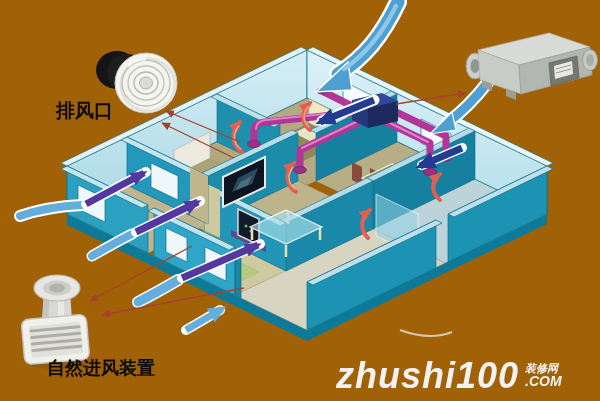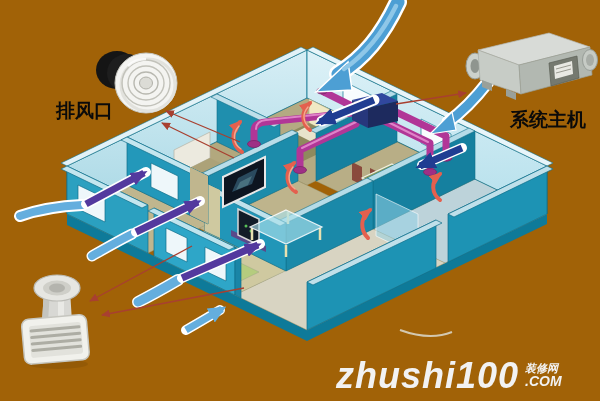--- a/index.html
+++ b/index.html
@@ -288,21 +288,21 @@
         <rect x="30" y="324" width="52" height="32" rx="3" fill="#e2e2dc"></rect>
         <line x1="32" y1="329" x2="80" y2="329" stroke="#adada4" stroke-width="3" stroke-linecap="round"></line>
         <line x1="32" y1="335.5" x2="80" y2="335.5" stroke="#adada4" stroke-width="3" stroke-linecap="round"></line>
         <line x1="32" y1="342" x2="80" y2="342" stroke="#adada4" stroke-width="3" stroke-linecap="round"></line>
         <line x1="32" y1="348.5" x2="80" y2="348.5" stroke="#adada4" stroke-width="3" stroke-linecap="round"></line>
       </g>
     </g>
   </svg>
 
   <div id="label-exhaust" class="comp-label">排风口</div>
-  <div id="label-system" class="comp-label">系统主机</div>
+  <div id="label-intake" class="comp-label">自然进风装置</div>
 
   <div id="watermark">
     <span class="wm-main">zhushi100</span>
     <span class="wm-stack">
       <span class="wm-top">装修网</span>
       <span class="wm-bottom">.COM</span>
     </span>
   </div>
 
 </div>

